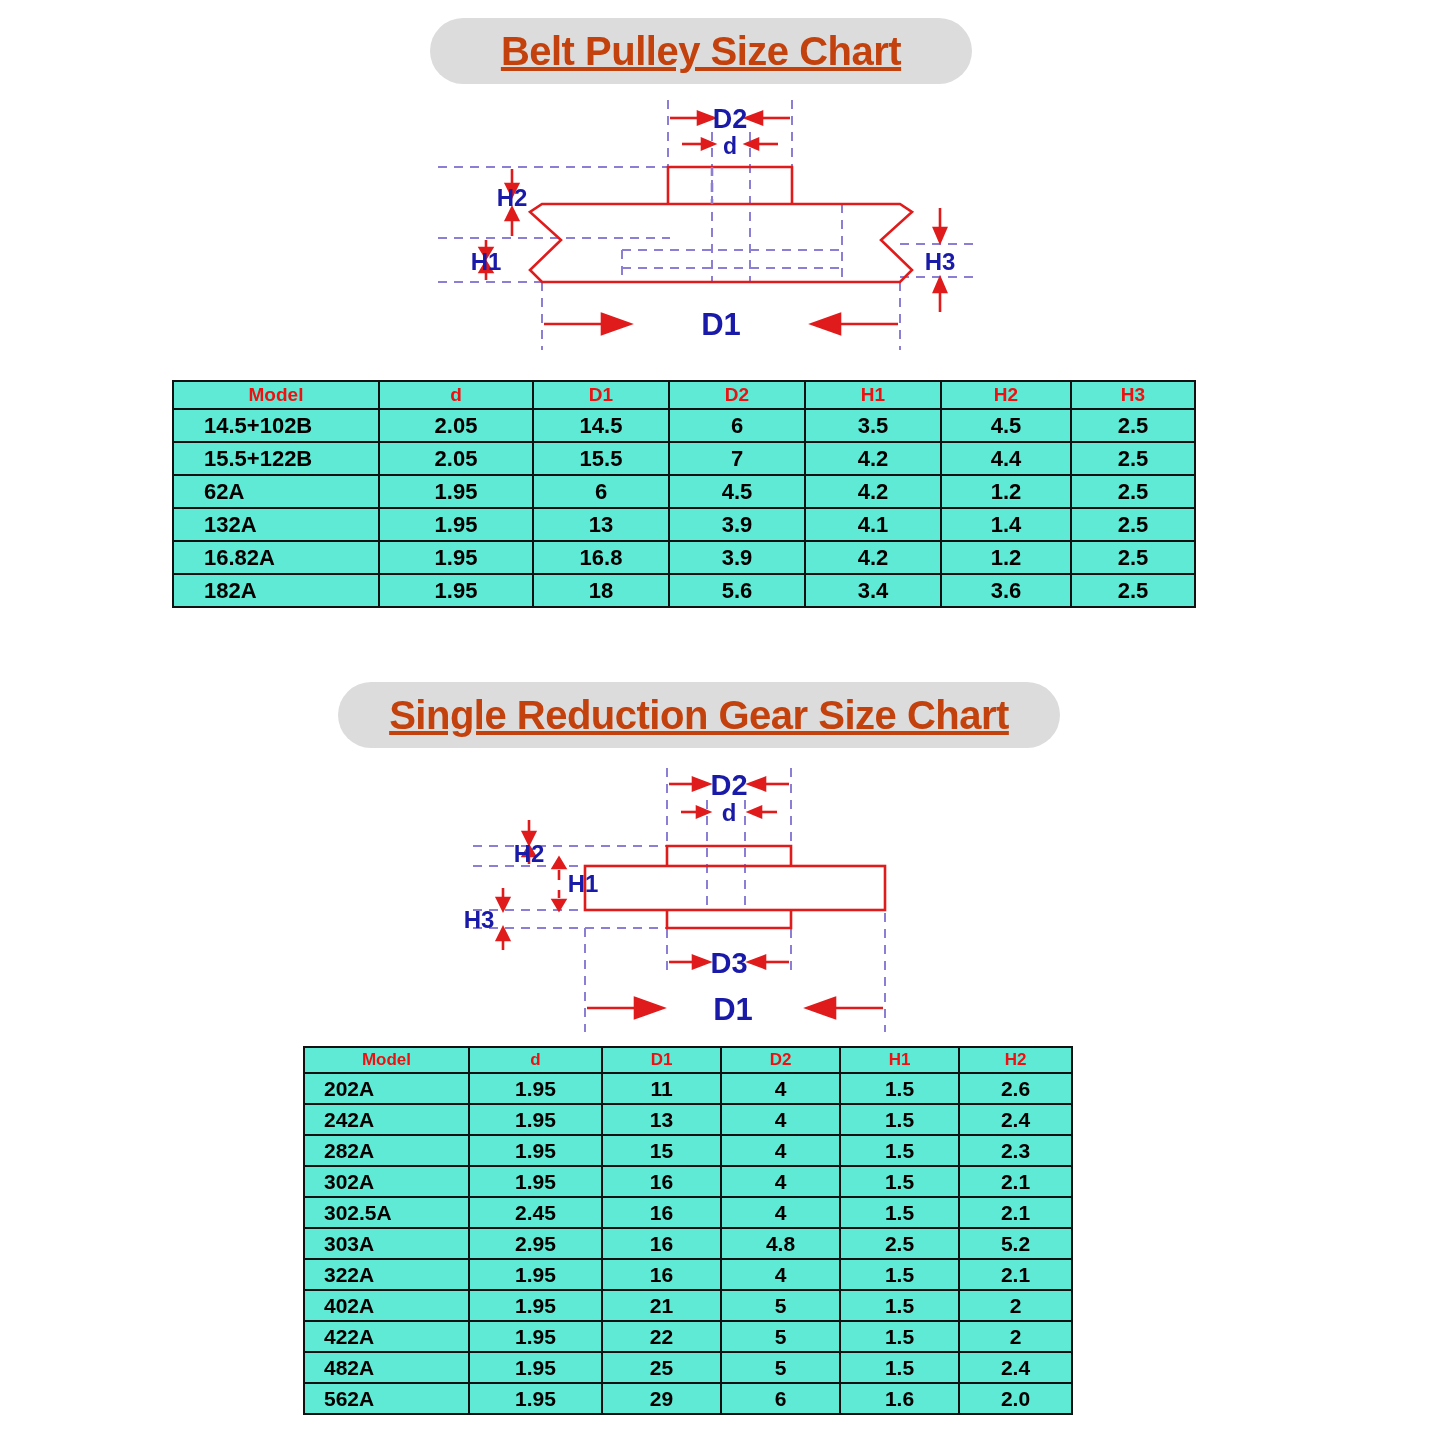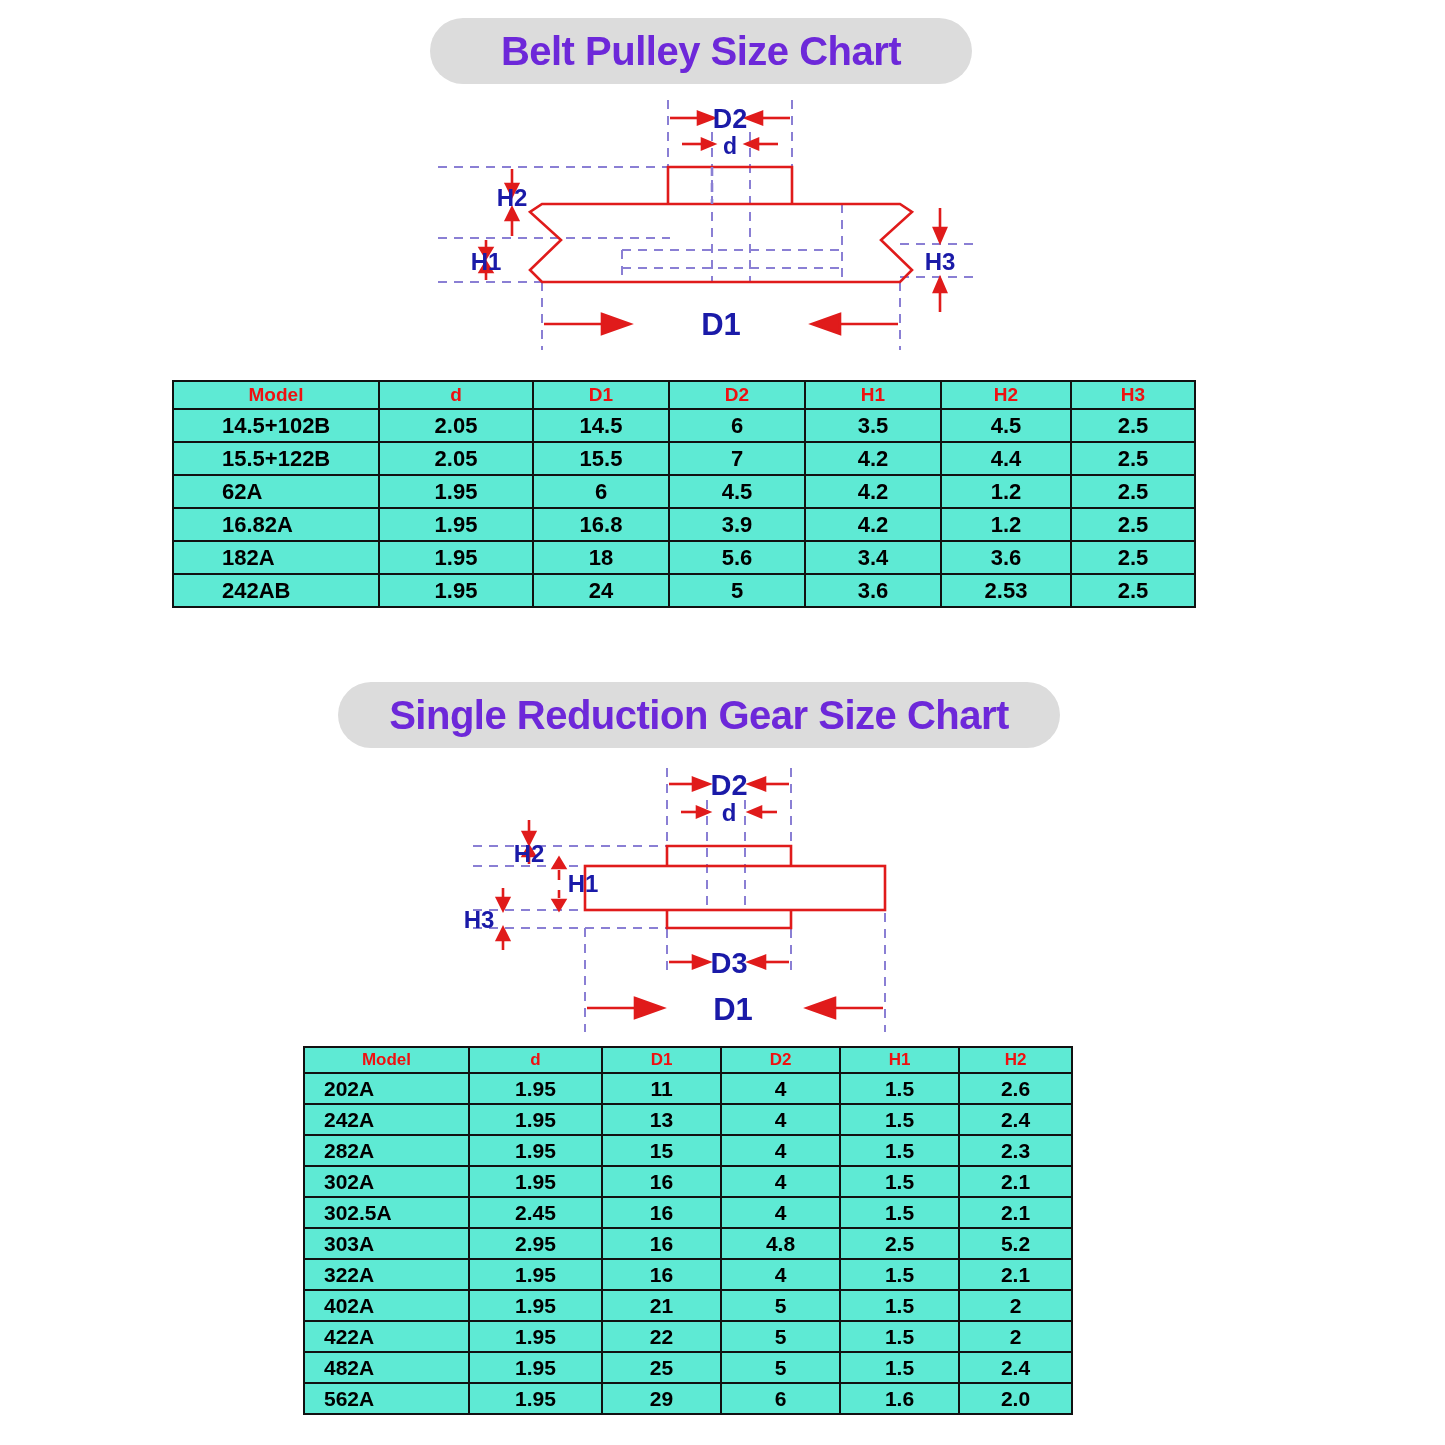--- a/index.html
+++ b/index.html
@@ -21,24 +21,25 @@
   }
 
   
   .title-pill {
     position: absolute;
     background: #dcdcdc;
     border-radius: 34px;
     display: flex;
     align-items: center;
     justify-content: center;
-    color: #6d28d9;
+    color: #c2410c;
     font-weight: bold;
     letter-spacing: -0.5px;
     white-space: nowrap;
+    text-decoration: underline;
   }
   #title-1 {
     left: 430px; top: 18px;
     width: 542px; height: 66px;
     font-size: 40px;
   }
   #title-2 {
     left: 338px; top: 682px;
     width: 722px; height: 66px;
     font-size: 40px;
@@ -78,21 +79,21 @@
     white-space: nowrap;
   }
   .spec-table th {
     color: #ee1111;
     font-size: 19px;
     height: 26px;
     line-height: 26px;
   }
   .spec-table td.model-cell {
     text-align: left;
-    padding-left: 48px;
+    padding-left: 30px;
   }
 
   #table-pulley {
     left: 172px; top: 380px;
     width: 1008px;
   }
   #table-pulley th.col-model, #table-pulley td.model-cell { width: 204px; }
   #table-pulley .col-d  { width: 152px; }
   #table-pulley .col-d1 { width: 134px; }
   #table-pulley .col-d2 { width: 134px; }
@@ -237,44 +238,44 @@
       <tr>
         <td class="model-cell">62A</td>
         <td>1.95</td>
         <td>6</td>
         <td>4.5</td>
         <td>4.2</td>
         <td>1.2</td>
         <td>2.5</td>
       </tr>
       <tr>
+        <td class="model-cell">132A</td>
+        <td>1.95</td>
+        <td>13</td>
+        <td>3.9</td>
+        <td>4.1</td>
+        <td>1.4</td>
+        <td>2.5</td>
+      </tr>
+      <tr>
         <td class="model-cell">16.82A</td>
         <td>1.95</td>
         <td>16.8</td>
         <td>3.9</td>
         <td>4.2</td>
         <td>1.2</td>
         <td>2.5</td>
       </tr>
       <tr>
         <td class="model-cell">182A</td>
         <td>1.95</td>
         <td>18</td>
         <td>5.6</td>
         <td>3.4</td>
         <td>3.6</td>
-        <td>2.5</td>
-      </tr>
-      <tr>
-        <td class="model-cell">242AB</td>
-        <td>1.95</td>
-        <td>24</td>
-        <td>5</td>
-        <td>3.6</td>
-        <td>2.53</td>
         <td>2.5</td>
       </tr>
     </tbody>
   </table>
 
   <div class="title-pill" id="title-2">Single Reduction Gear Size Chart</div>
 
   <div class="diagram" id="gear-diagram">
     <svg width="480" height="282" viewBox="0 0 480 282" xmlns="http://www.w3.org/2000/svg">
       <g stroke="#8a7fd4" stroke-width="2" fill="none" stroke-dasharray="9,7">

